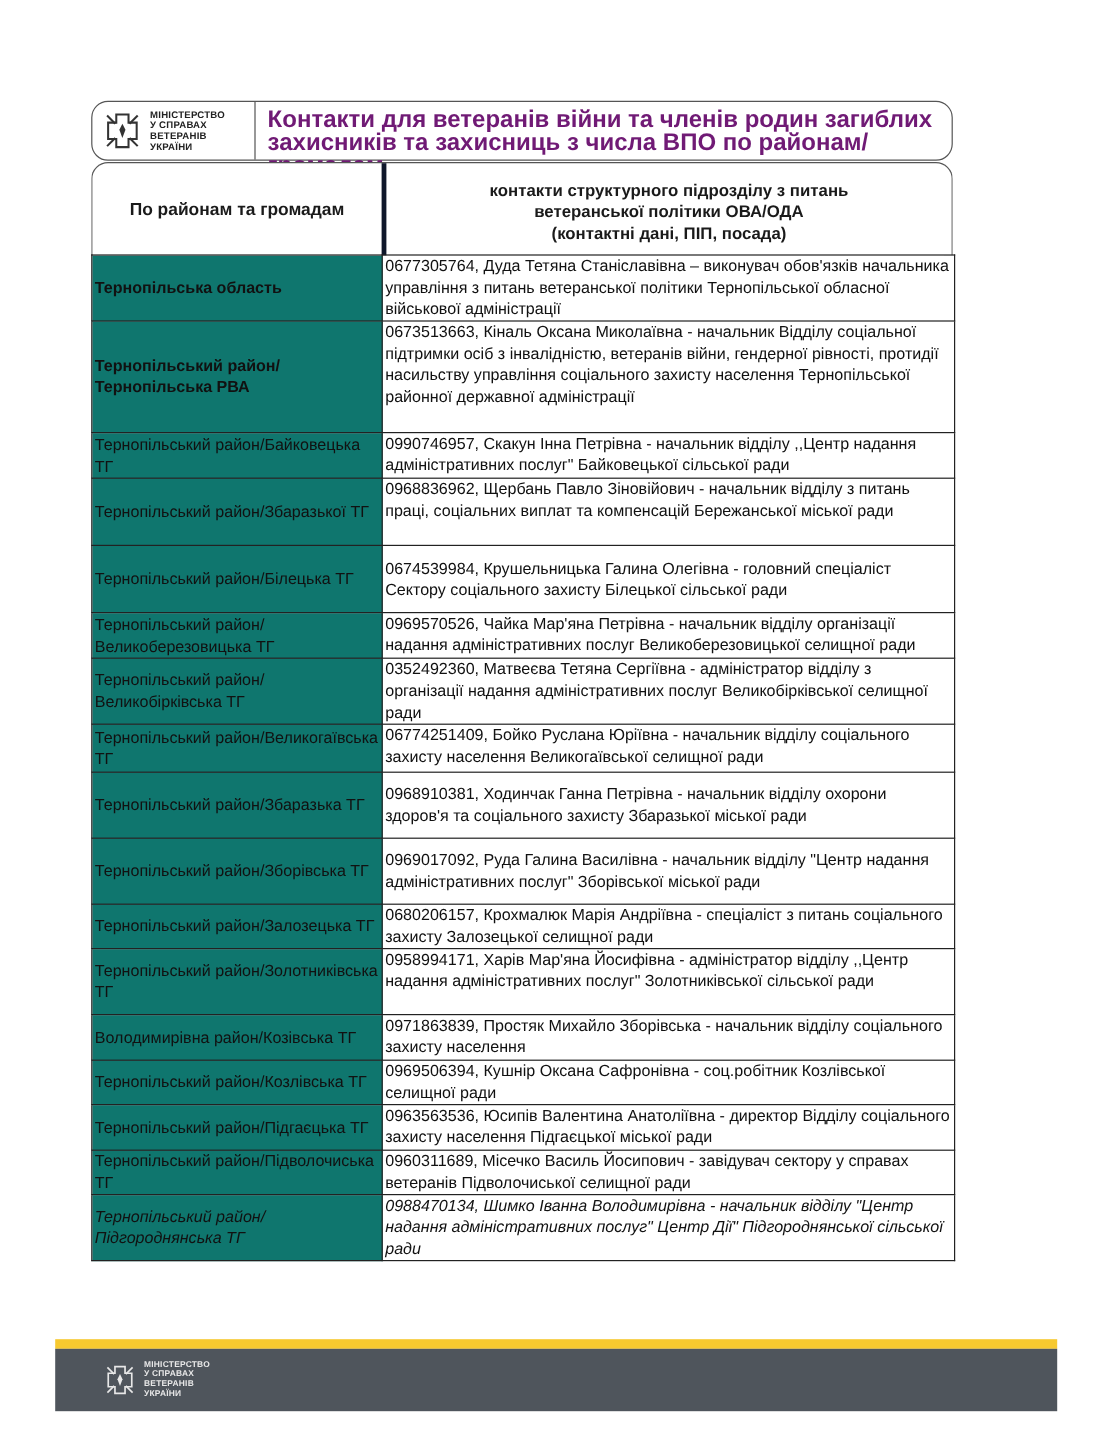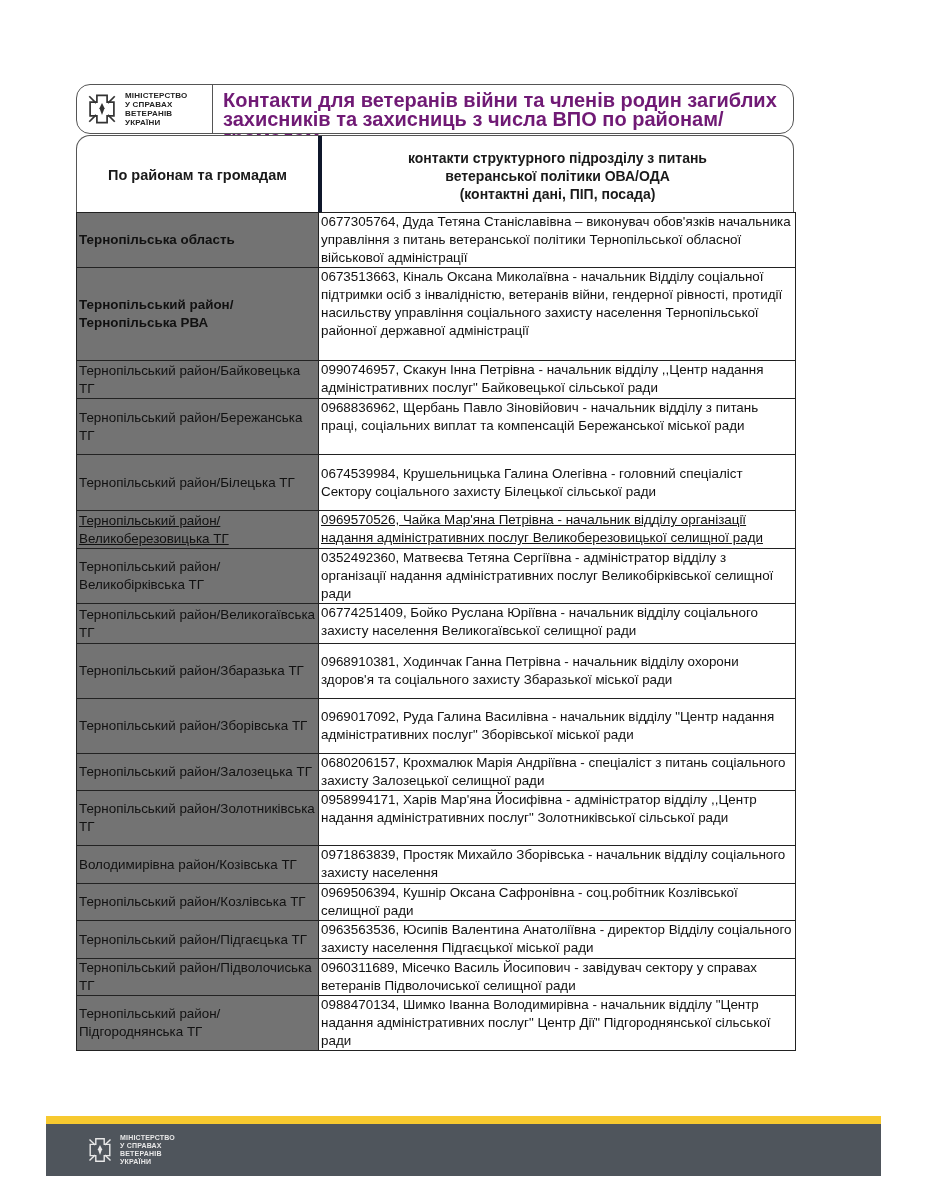--- a/index.html
+++ b/index.html
@@ -15,21 +15,21 @@
 
   .head-box { position: absolute; left: 76px; top: 135px; width: 718px; height: 78px;
     border: 1.3px solid #555; border-bottom: none; border-radius: 14px 14px 0 0; box-sizing: border-box; display: flex; background:#fff; }
   .head-c1 { width: 241px; border-right: 4px solid #0f172a; display: flex; align-items: center; justify-content: center;
     font-size: 14.5px; font-weight: bold; color: #1a1a1a; }
   .head-c2 { flex: 1; display: flex; align-items: center; justify-content: center; text-align: center;
     font-size: 14px; font-weight: bold; line-height: 18px; color: #1a1a1a; white-space: pre-line; padding-top: 2px; }
 
   table.contacts { position: absolute; left: 76px; top: 212px; width: 720px; border-collapse: collapse; table-layout: fixed; }
   table.contacts td { border: 1.3px solid #222; vertical-align: middle; padding: 0 2px; font-size: 13.4px; line-height: 18px; color: #111; }
-  table.contacts td.region { width: 237px; background: #737373; }
+  table.contacts td.region { width: 237px; background: #0f766e; }
   table.contacts td.region.bold { font-weight: bold; }
   table.contacts td.contact { background: #ffffff; vertical-align: top; padding-top: 0; }
 
   .footer-yellow { position: absolute; left: 46px; top: 1116px; width: 835px; height: 8px; background: #f7c92f; }
   .footer-dark { position: absolute; left: 46px; top: 1124px; width: 835px; height: 52px; background: #4f555c; display: flex; align-items: center; padding-left: 40px; box-sizing: border-box; }
   .footer-dark .logo-text { color: #e8e8e8; font-size: 7px; line-height: 8px; }
   .footer-dark .logo-mark { width: 28px; height: 28px; }
 </style>
 </head>
 <body>
@@ -71,28 +71,28 @@
       </tr>
       <tr style="height: 93px;">
         <td class="region bold">Тернопільський район/Тернопільська РВА</td>
         <td class="contact">0673513663, Кіналь Оксана Миколаївна - начальник Відділу соціальної підтримки осіб з інвалідністю, ветеранів війни, гендерної рівності, протидії насильству управління соціального захисту населення Тернопільської районної державної адміністрації</td>
       </tr>
       <tr style="height: 38px;">
         <td class="region">Тернопільський район/Байковецька ТГ</td>
         <td class="contact">0990746957, Скакун Інна Петрівна - начальник відділу ,,Центр надання адміністративних послуг" Байковецької сільської ради</td>
       </tr>
       <tr style="height: 56px;">
-        <td class="region">Тернопільський район/Бережанська ТГ</td>
+        <td class="region">Тернопільський район/Збаразької ТГ</td>
         <td class="contact">0968836962, Щербань Павло Зіновійович - начальник відділу з питань праці, соціальних виплат та компенсацій Бережанської міської ради</td>
       </tr>
       <tr style="height: 56px;">
         <td class="region">Тернопільський район/Білецька ТГ</td>
         <td class="contact" style="vertical-align: middle;">0674539984, Крушельницька Галина Олегівна - головний спеціаліст Сектору соціального захисту Білецької сільської ради</td>
       </tr>
-      <tr style="height: 38px; text-decoration: underline;">
+      <tr style="height: 38px;">
         <td class="region">Тернопільський район/Великоберезовицька ТГ</td>
         <td class="contact">0969570526, Чайка Мар'яна Петрівна - начальник відділу організації надання адміністративних послуг Великоберезовицької селищної ради</td>
       </tr>
       <tr style="height: 55px; padding-left: 25px;">
         <td class="region">Тернопільський район/Великобірківська ТГ</td>
         <td class="contact">0352492360, Матвеєва Тетяна Сергіївна - адміністратор відділу з організації надання адміністративних послуг Великобірківської селищної ради</td>
       </tr>
       <tr style="height: 40px;">
         <td class="region">Тернопільський район/Великогаївська ТГ</td>
         <td class="contact">06774251409, Бойко Руслана Юріївна - начальник відділу соціального захисту населення Великогаївської селищної ради</td>
@@ -122,21 +122,21 @@
         <td class="contact">0969506394, Кушнір Оксана Сафронівна - соц.робітник Козлівської селищної ради</td>
       </tr>
       <tr style="height: 38px;">
         <td class="region">Тернопільський район/Підгаєцька ТГ</td>
         <td class="contact">0963563536, Юсипів Валентина Анатоліївна - директор Відділу соціального захисту населення Підгаєцької міської ради</td>
       </tr>
       <tr style="height: 37px;">
         <td class="region">Тернопільський район/Підволочиська ТГ</td>
         <td class="contact">0960311689, Місечко Василь Йосипович - завідувач сектору у справах ветеранів Підволочиської селищної ради</td>
       </tr>
-      <tr style="height: 55px;">
+      <tr style="height: 55px; font-style: italic;">
         <td class="region">Тернопільський район/Підгороднянська ТГ</td>
         <td class="contact">0988470134, Шимко Іванна Володимирівна - начальник відділу "Центр надання адміністративних послуг" Центр Дії" Підгороднянської сільської ради</td>
       </tr>
     </tbody>
 </table>
 
 <div class="footer-yellow"></div>
 <div class="footer-dark">
   <svg class="logo-mark" viewBox="0 0 40 40">
     <g fill="none" stroke="#e8e8e8" stroke-width="2">

